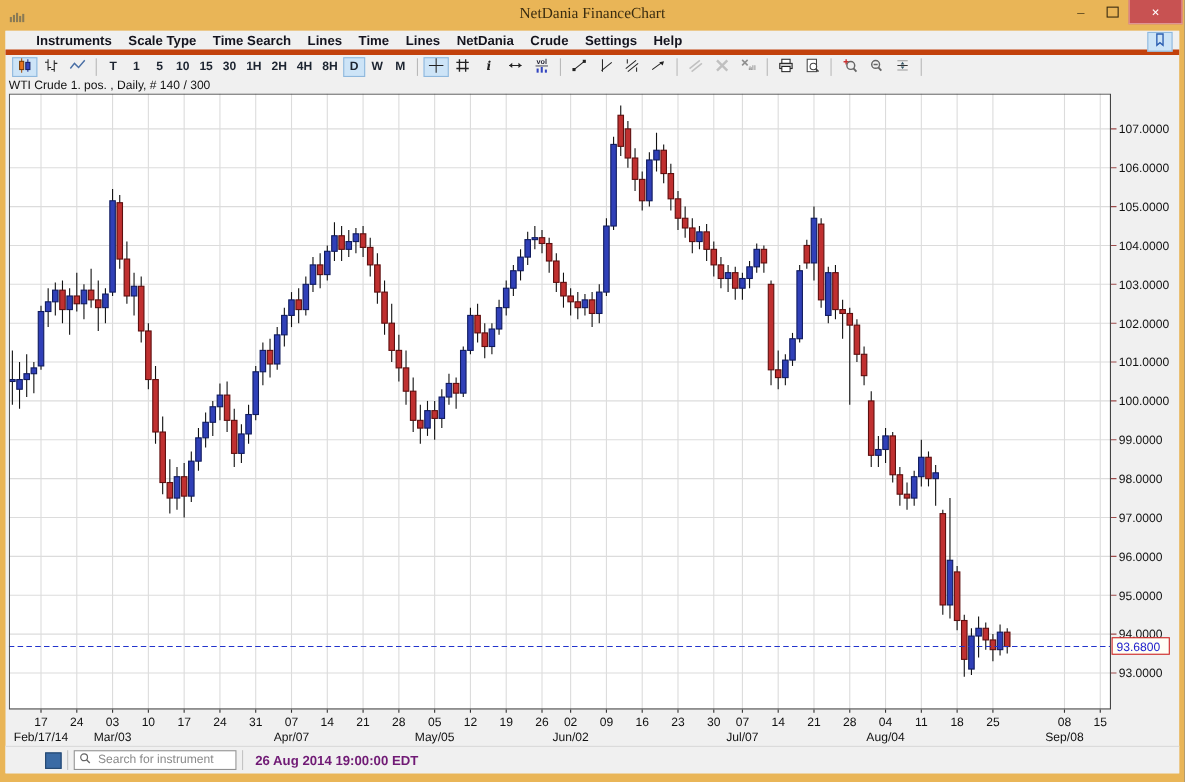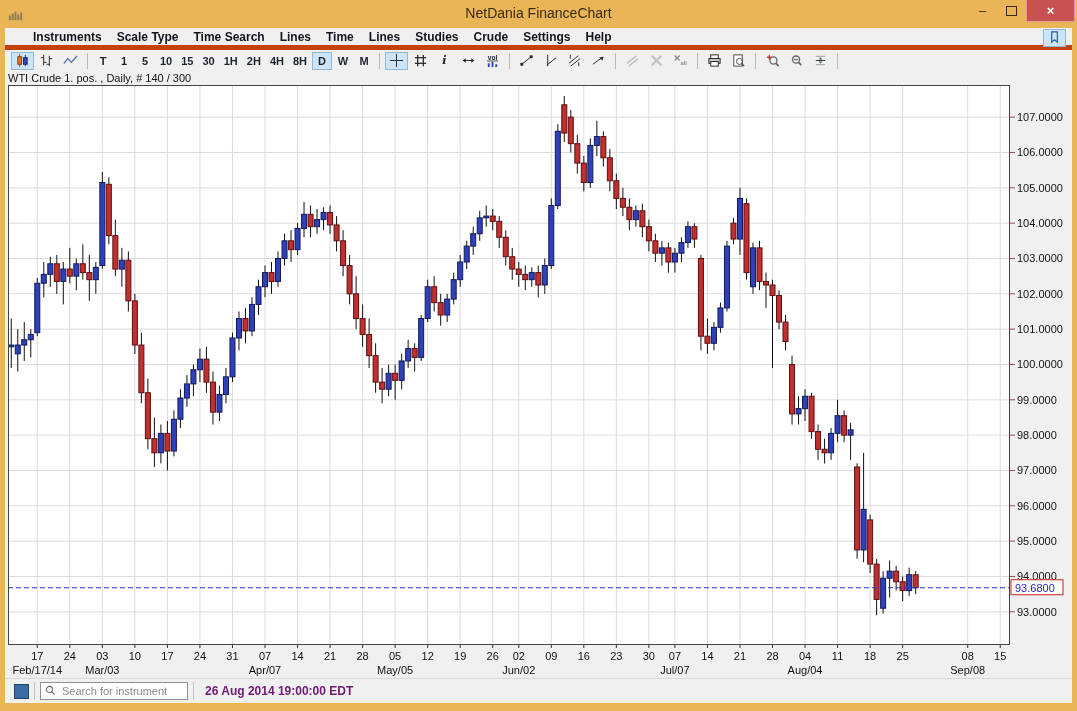--- a/index.html
+++ b/index.html
@@ -1,36 +1,36 @@
 <!DOCTYPE html>
 <html><head>
 <meta charset="utf-8">
 <style>
   html,body{margin:0;padding:0;background:#777;font-family:"Liberation Sans",sans-serif;}
   .app{position:relative;width:1077px;height:711px;background:#e9b557;overflow:hidden;margin:0 auto;}
-  .titlebar{position:absolute;left:0;top:0;right:0;height:28px;}
+  .titlebar{position:absolute;left:0;top:0;right:0;height:28px;font-family:Liberation Serif, serif;}
   .app-icon{position:absolute;left:8px;top:7px;width:15px;height:14px;}
   .title-text{position:absolute;left:0;right:0;top:5px;text-align:center;font-size:14px;color:#3a2c10;}
   .win-controls{position:absolute;right:2px;top:0;display:flex;align-items:flex-start;}
   .win-btn{width:29px;height:21px;display:flex;align-items:center;justify-content:center;color:#3a2c10;font-size:13px;cursor:default;}
   .max-glyph{display:inline-block;width:9px;height:8px;border:1.5px solid #3a2c10;}
   .close-btn{width:47px;height:21px;background:#c85252;border:1px solid #e29c9c;border-top:none;display:flex;align-items:center;justify-content:center;color:#fff;font-size:13px;font-weight:bold;}
   .content{position:absolute;left:5px;right:5px;top:28px;bottom:8px;background:#f0f0f0;}
   .menubar{position:absolute;left:0;top:0;right:0;height:22px;background:#f0f0f0;display:flex;align-items:center;gap:15px;padding-left:28px;border-bottom:5px solid #c2410c;box-sizing:border-box;}
   .menu-item{font-size:12px;font-weight:bold;color:#14141e;white-space:nowrap;cursor:default;}
   .toolbar{position:absolute;left:0;top:22px;right:0;height:22px;display:flex;align-items:center;gap:1px;padding-left:6px;}
   .tbtn{min-width:20px;height:18px;display:flex;align-items:center;justify-content:center;border:1px solid transparent;box-sizing:border-box;font-size:11px;font-weight:bold;color:#1c2430;padding:0 3px;cursor:default;}
   .tbtn.sel{background:#cde4f7;border-color:#8fb8dd;}
   .tbtn.dis{opacity:.55;}
   .tbtn svg{width:15px;height:15px;}
   .tsep{width:1px;height:16px;background:#b9b9b9;margin:0 4px;}
   .pin-btn{position:absolute;right:6px;top:1px;}
   .inst-row{position:absolute;left:3px;top:44px;height:13px;font-size:11px;color:#111;}
   #chart-svg{position:absolute;left:3px;top:57px;}
-  .statusbar{position:absolute;left:0;right:0;bottom:0;height:24px;background:#f0f0f0;border-top:1px solid #d9d9d9;display:flex;align-items:center;}
+  .statusbar{position:absolute;left:0;right:0;bottom:0;height:24px;background:#f0f0f0;border-top:1px solid #d9d9d9;display:flex;align-items:center;padding-left:27px;}
   .sb-sq{width:13px;height:13px;background:#3b6ba5;border:1px solid #24466e;margin-left:9px;}
   .sb-sep{width:1px;height:18px;background:#c4c4c4;margin:0 5px;}
   .searchbox{width:148px;height:18px;background:#fff;border:1px solid #919191;display:flex;align-items:center;gap:4px;padding:0 4px;box-sizing:border-box;}
   .searchbox input{border:none;outline:none;flex:1;font-size:11px;font-family:"Liberation Sans",sans-serif;color:#333;background:transparent;min-width:0;}
   .searchbox input::placeholder{color:#8a8a8a;}
   .sb-time{font-size:12px;font-weight:bold;color:#701a75;margin-left:6px;}
 </style>
 </head>
 <body>
 
@@ -60,21 +60,21 @@
   </div>
 
   <div class="content">
     <div class="menubar" id="menubar">
         <span class="menu-item">Instruments</span>
         <span class="menu-item">Scale Type</span>
         <span class="menu-item">Time Search</span>
         <span class="menu-item">Lines</span>
         <span class="menu-item">Time</span>
         <span class="menu-item">Lines</span>
-        <span class="menu-item">Studies</span>
+        <span class="menu-item">NetDania</span>
         <span class="menu-item">Crude</span>
         <span class="menu-item">Settings</span>
         <span class="menu-item">Help</span>
       </div>
 
     <div class="toolbar" id="toolbar">
         <div class="tbtn sel">
           <span><svg viewBox="0 0 16 16" width="15" height="15">
               <line x1="5" y1="1" x2="5" y2="15" stroke="#a34e08"></line>
               <rect x="3" y="4" width="4" height="8" fill="#e8731e" stroke="#7a3c05"></rect>

